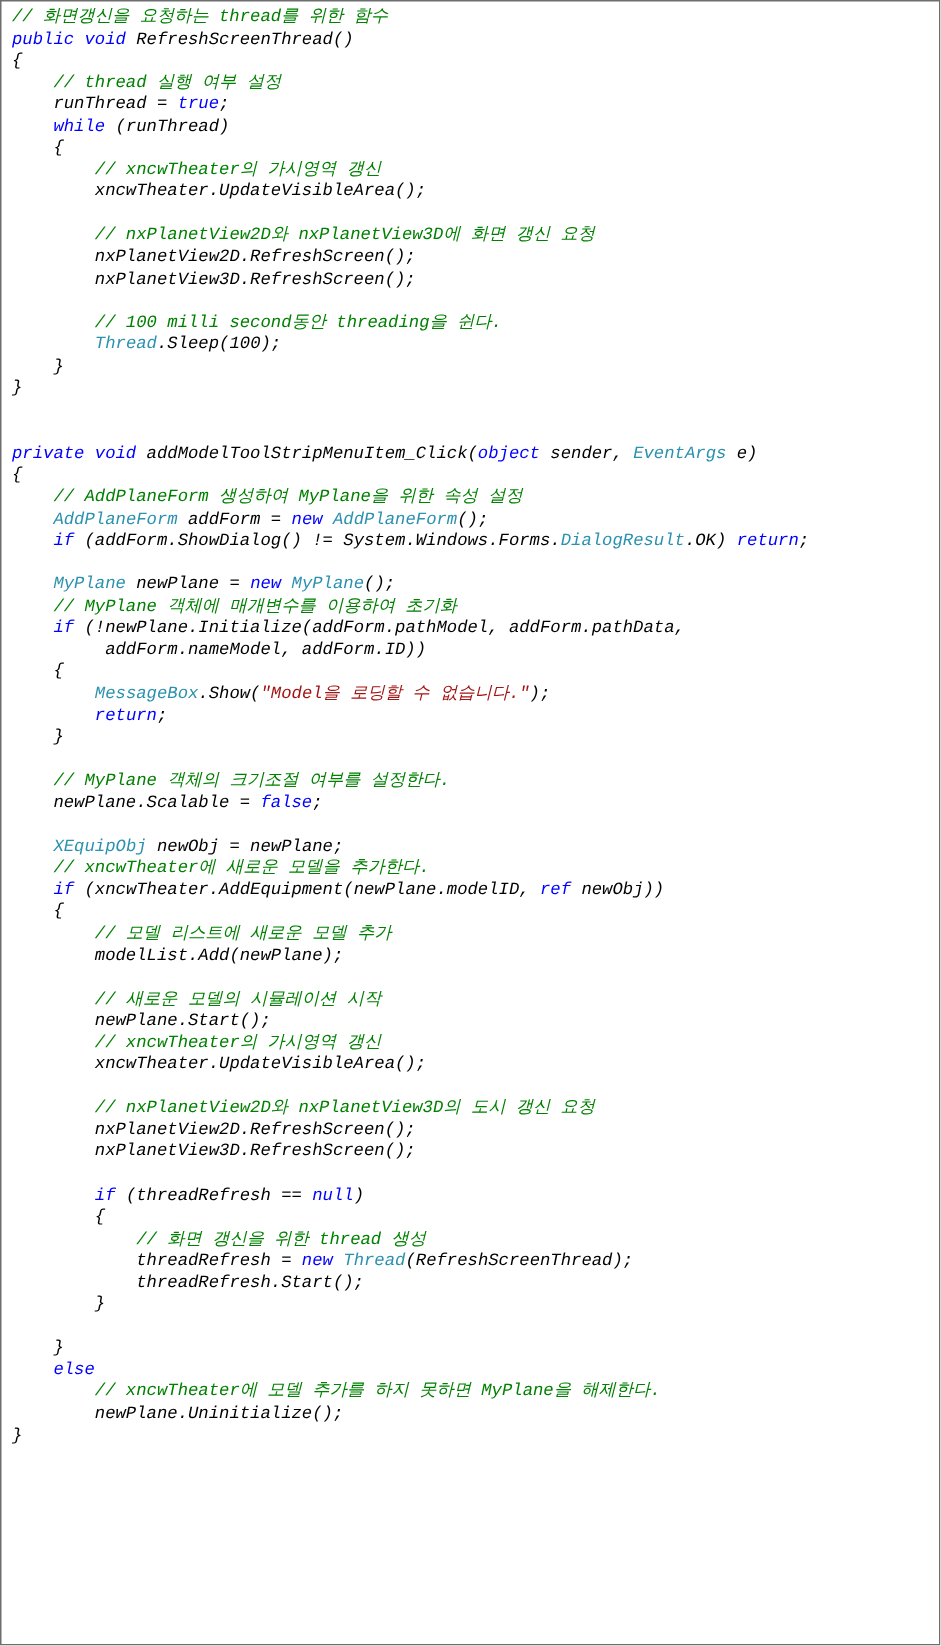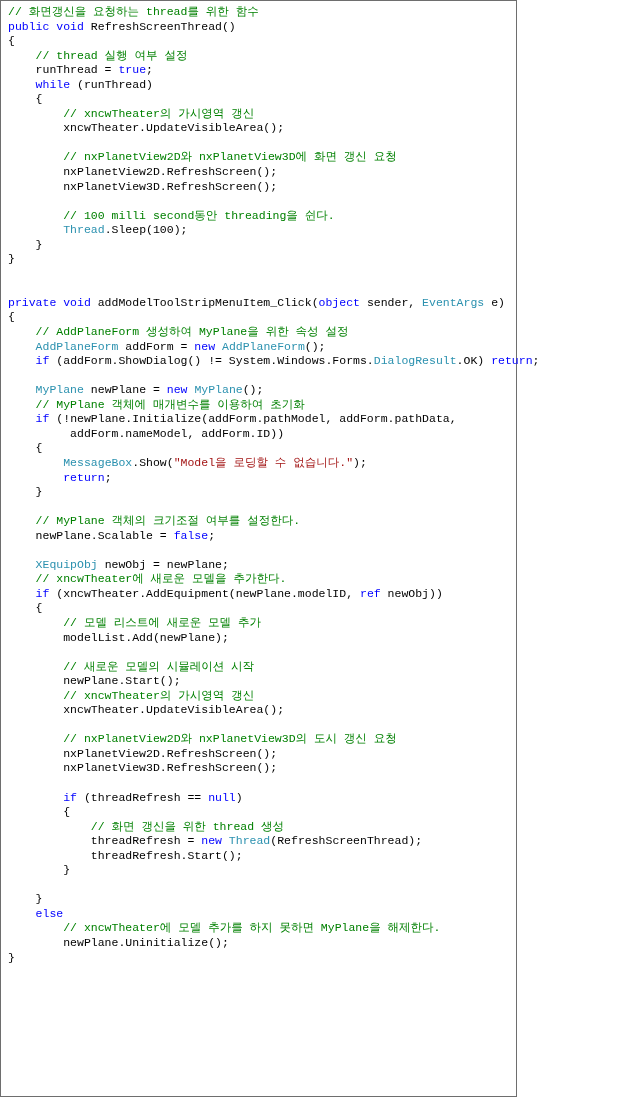--- a/index.html
+++ b/index.html
@@ -9,25 +9,26 @@
     background: #ffffff;
   }
   body {
     width: 627px;
     height: 1097px;
     overflow: hidden;
     font-family: "Liberation Mono", "DejaVu Sans Mono", monospace;
   }
   #code-frame {
     box-sizing: border-box;
-    width: 517px;
+    width: 627px;
     height: 1097px;
     background: #ffffff;
     border: 1px solid #6e6e6e;
     padding: 4px 0 0 7px;
+    font-style: italic;
   }
   #code-listing {
     font-family: "Liberation Mono", "DejaVu Sans Mono", monospace;
     font-size: 11.5px;
     line-height: 14.55px;
     white-space: pre;
     letter-spacing: 0px;
     color: #000000;
   }
   .ln {

